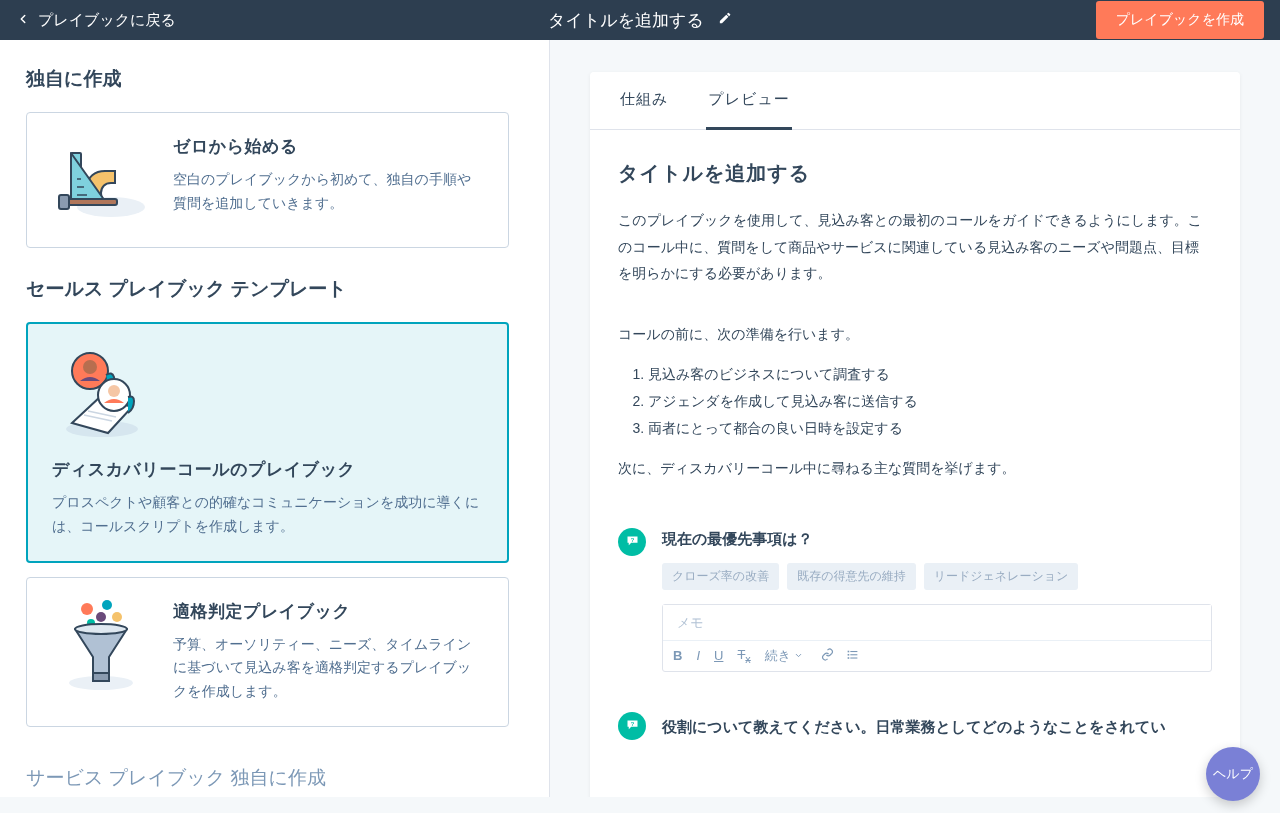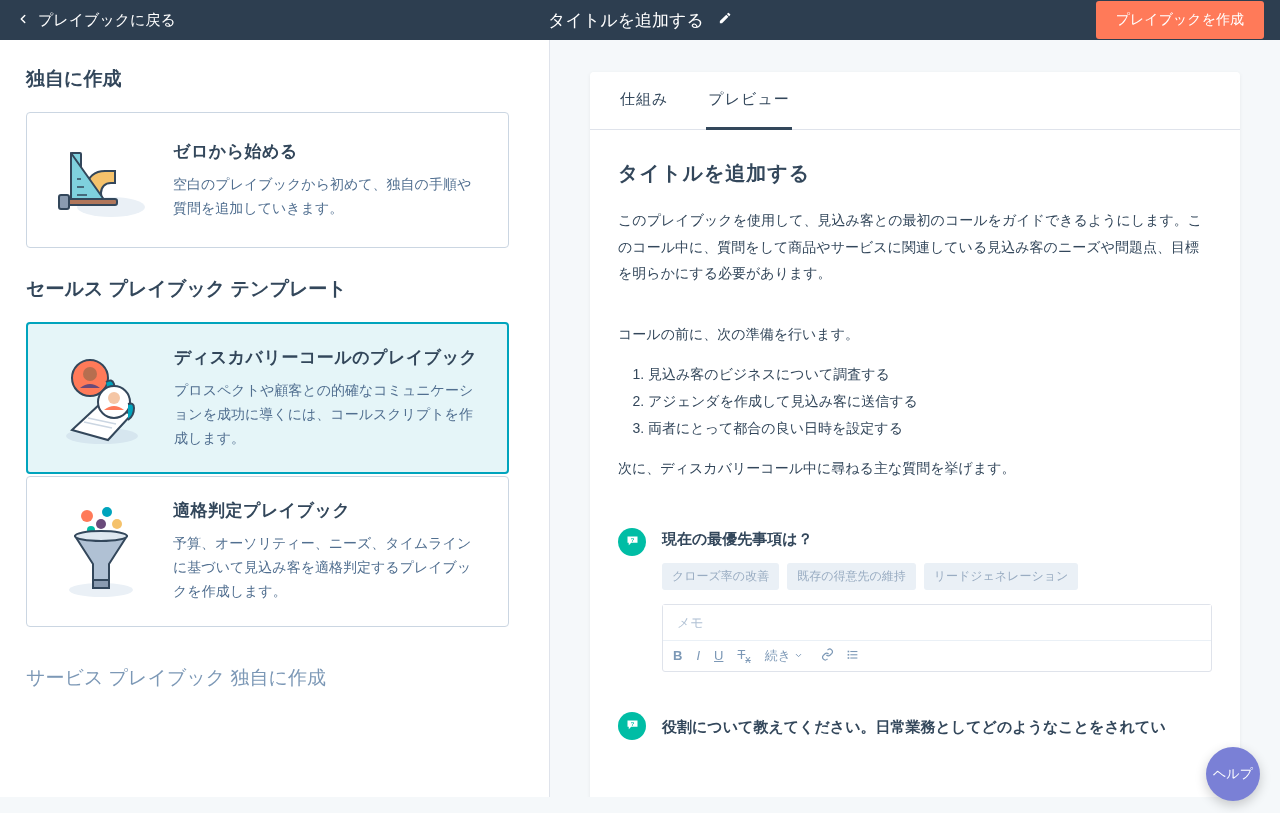--- a/index.html
+++ b/index.html
@@ -71,28 +71,29 @@
     margin-bottom: 20px;
     margin-top: 0;
   }
   .section-title.second { margin-top: 28px; }
   .card {
     border: 1px solid #cbd6e2;
     border-radius: 4px;
     padding: 22px 24px;
     display: flex;
     gap: 22px;
-    align-items: center;
+    align-items: flex-start;
     cursor: pointer;
-    margin-bottom: 2px;
+    margin-bottom: 14px;
     background: #fff;
   }
   .card.selected {
     border: 2px solid #00a4bd;
     background: #e5f5f8;
+    flex-direction: column;
   }
   .card-illustration {
     width: 100px;
     min-width: 100px;
     height: 90px;
     display: flex;
     align-items: center;
     justify-content: center;
   }
   .card-body { flex: 1; }

